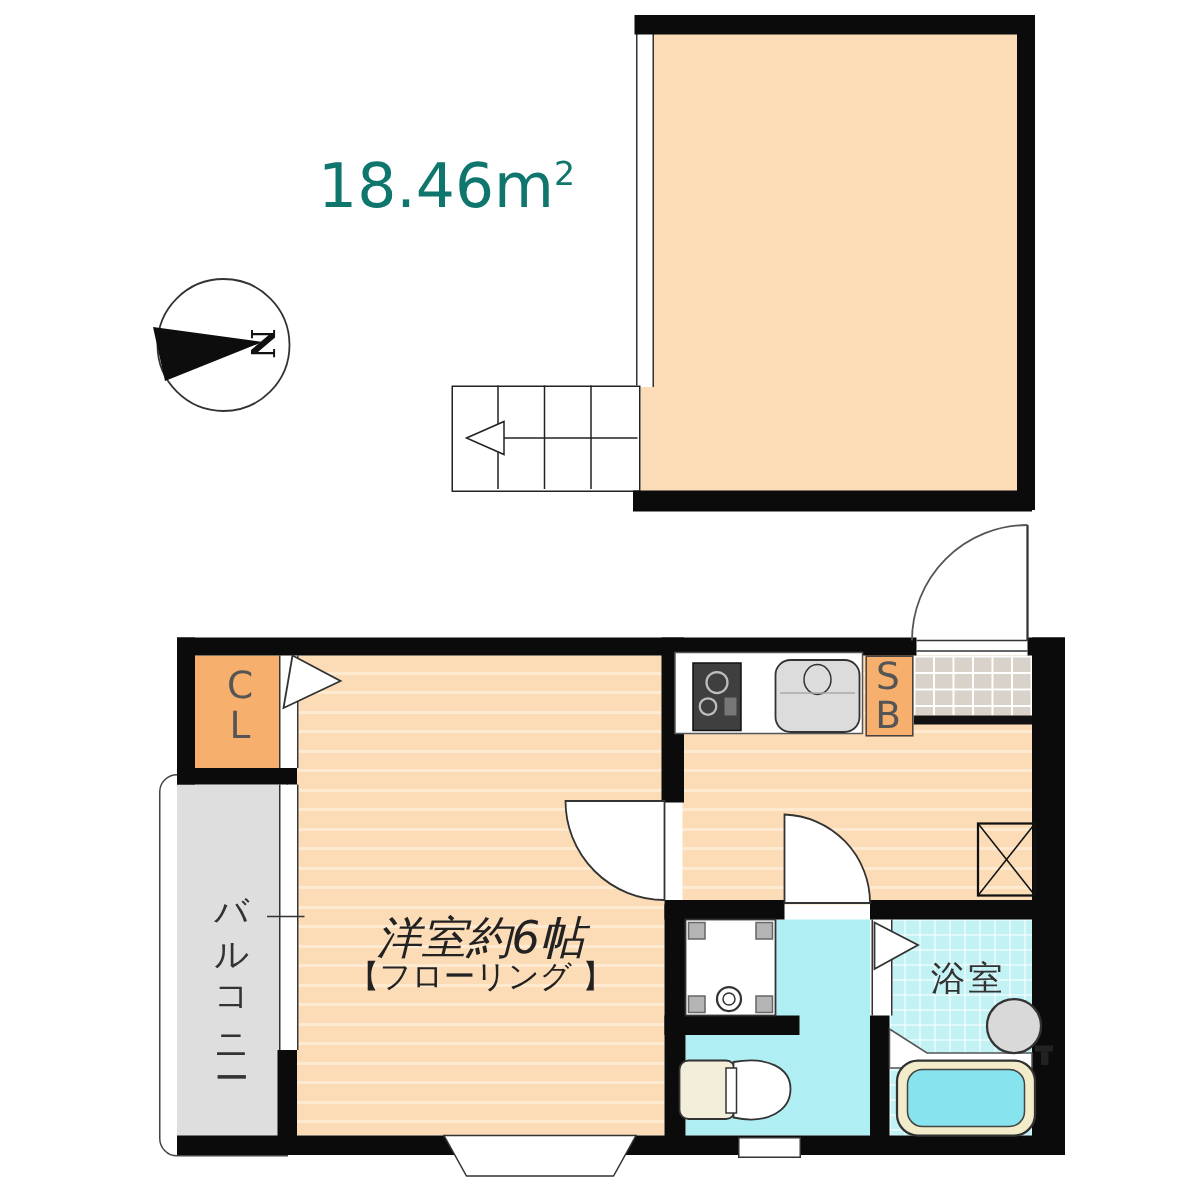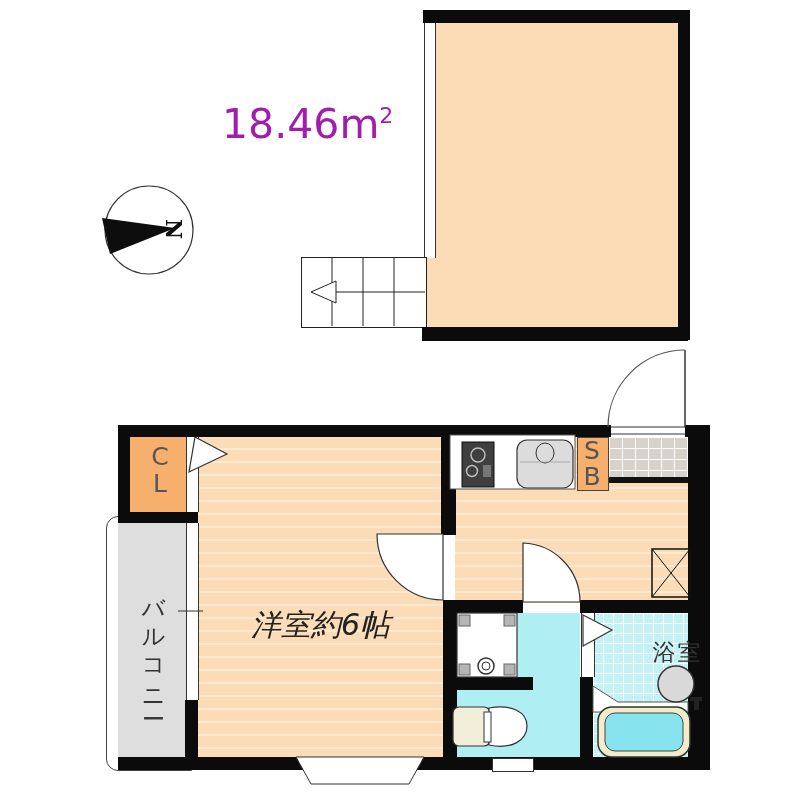--- a/index.html
+++ b/index.html
@@ -145,30 +145,31 @@
     <polygon points="296,757 424,757 409,784 311,784" fill="#fff" stroke="#333" stroke-width="1"></polygon>
 
     <line x1="178" y1="611" x2="203" y2="611" stroke="#333" stroke-width="1"></line>
 
     <g>
       <circle cx="149" cy="230" r="44" fill="#fff" stroke="#333" stroke-width="1.2"></circle>
       <polygon points="102,218 110,254 175,228" fill="#0d0d0d"></polygon>
     </g>
   </svg>
 
-  <div class="label" style="left:222px;top:100px;font-size:41px;color:#a21caf;">
+  <div class="label" style="left:212px;top:100px;font-size:41px;color:#0f766e;">
     <span>18.46</span><span>m</span><span class="sup">2</span>
   </div>
 
   <div class="label" style="left:164px;top:216px;font-size:22px;font-weight:bold;font-family:'DejaVu Serif','Liberation Serif',serif;transform:rotate(90deg);color:#111;">N</div>
 
 
   <div class="label" style="left:198px;top:605px;width:245px;font-size:30px;font-style:italic;">洋室約6帖</div>
+  <div class="label" style="left:198px;top:637px;width:245px;font-size:21px;">【フローリング 】</div>
 
-  <div class="label" style="left:603px;top:637px;width:85px;font-size:23px;letter-spacing:2px;color:#333;padding-left:32px;">浴室</div>
+  <div class="label" style="left:603px;top:637px;width:85px;font-size:23px;letter-spacing:2px;color:#333;">浴室</div>
 
   <div class="label" style="left:139px;top:537px;height:220px;font-size:23px;color:#333;writing-mode:vertical-rl;letter-spacing:5px;">バルコニー</div>
 
   <div class="label" style="left:146px;top:443px;width:28px;font-size:25px;line-height:27px;color:#555;">
     <span style="display:block;">C</span>
     <span style="display:block;">L</span>
   </div>
 
   <div class="label" style="left:578px;top:438px;width:28px;font-size:25px;line-height:26px;color:#555;">
     <span style="display:block;">S</span>

